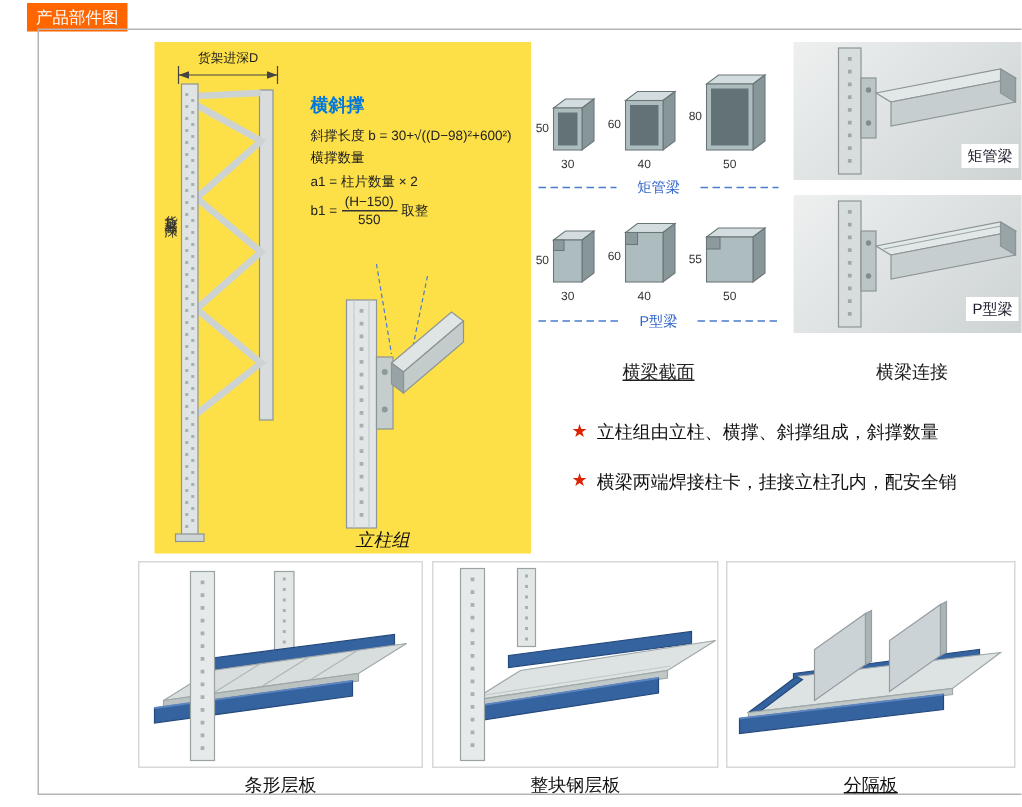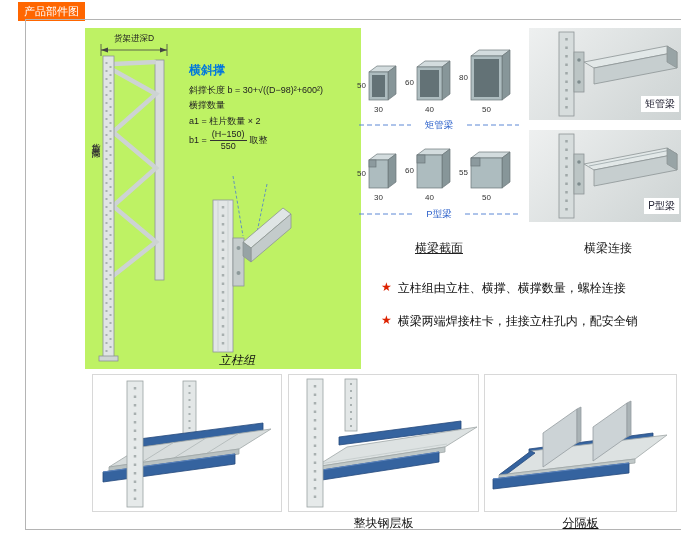--- a/index.html
+++ b/index.html
@@ -6,22 +6,22 @@
   body { font-family:"Liberation Sans","DejaVu Sans",sans-serif; background:#fff; }
   .page { position:relative; width:681px; height:538px; background:#fff; overflow:hidden;margin-left:17px; }
 
   .badge { position:absolute; left:1px; top:2px; background:#ff6600; color:#fff;
            font-size:11px; padding:2px 6px; }
 
   .main-border { position:absolute; left:8px; top:19px; width:664px; height:511px;
                  border:1px solid #b4b4b4; }
 
   
-  .upright-panel { position:absolute; left:68px; top:28px; width:276px; height:341px;
-                   background:#bef264; }
+  .upright-panel { position:absolute; left:86px; top:28px; width:251px; height:341px;
+                   background:#fde047; }
   .formulas { position:absolute; left:104px; top:34px; width:146px; color:#222; }
   .f-title { color:#0077dd; font-weight:bold; font-size:12px; margin-bottom:4px; }
   .fline { font-size:9px; line-height:1.7; white-space:nowrap; }
   .frac-line { display:flex; align-items:center; }
   .frac { display:inline-flex; flex-direction:column; text-align:center; margin:0 3px;
           font-size:9px; line-height:1.2; }
   .frac-num { border-bottom:1px solid #333; padding:0 2px; }
   .dim-side { position:absolute; left:4px; top:108px; writing-mode:vertical-rl;
               text-orientation:upright; font-size:9px; color:#333; letter-spacing:2px; }
   .upright-caption { position:absolute; left:112px; top:324px; width:80px;
@@ -213,21 +213,21 @@
       <polygon points="65,40 148,24 148,40 65,56" fill="#c6cecf" stroke="#8d9496" stroke-width="0.8"></polygon>
       <polygon points="138,18 148,24 148,40 138,34" fill="#98a4a6" stroke="#8d9496" stroke-width="0.8"></polygon>
     </svg>
     <span class="conn-label">P型梁</span>
   </div>
   <div class="area-caption conn-caption">横梁连接</div>
 
   <div class="notes">
     <div class="note">
       <span class="star">★</span>
-      <span class="note-text">立柱组由立柱、横撑、横撑数量，螺栓连接</span>
+      <span class="note-text">立柱组由立柱、横撑、斜撑组成，斜撑数量</span>
     </div>
     <div class="note">
       <span class="star">★</span>
       <span class="note-text">横梁两端焊接柱卡，挂接立柱孔内，配安全销</span>
     </div>
   </div>
 
   <div class="shelf-box shelf-1">
     <svg width="188" height="136" viewBox="0 0 188 136">
       <rect x="90" y="6" width="13" height="56" fill="#e3e7e7" stroke="#9aa2a2" stroke-width="0.8"></rect>
@@ -266,16 +266,17 @@
       <polygon points="58,92 92,68 92,34 58,58" fill="#ccd3d6" stroke="#959da1" stroke-width="0.8"></polygon>
       <polygon points="92,68 96,66 96,32 92,34" fill="#aab3b6" stroke="#959da1" stroke-width="0.8"></polygon>
       <polygon points="108,86 142,62 142,28 108,52" fill="#ccd3d6" stroke="#959da1" stroke-width="0.8"></polygon>
       <polygon points="142,62 146,60 146,26 142,28" fill="#aab3b6" stroke="#959da1" stroke-width="0.8"></polygon>
       <polygon points="14,100 150,84 150,88 14,104" fill="#c0c8c8" stroke="#9fa7a7" stroke-width="0.8"></polygon>
       <polygon points="8,104 144,88 144,98 8,114" fill="#35639f" stroke="#24497c" stroke-width="0.8"></polygon>
       <line x1="8" y1="104" x2="144" y2="88" stroke="#5d86c0" stroke-width="1.2"></line>
     </svg>
   </div>
 
+  <div class="shelf-caption cap-1">条形层板</div>
   <div class="shelf-caption cap-2">整块钢层板</div>
   <div class="shelf-caption cap-3">分隔板</div>
 
 </div>
 
 </body></html>

